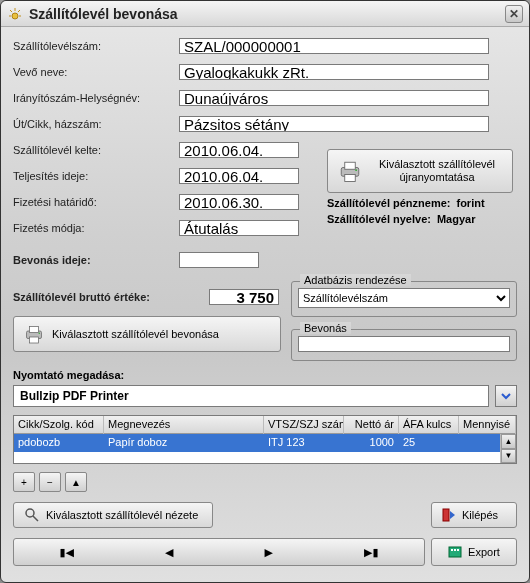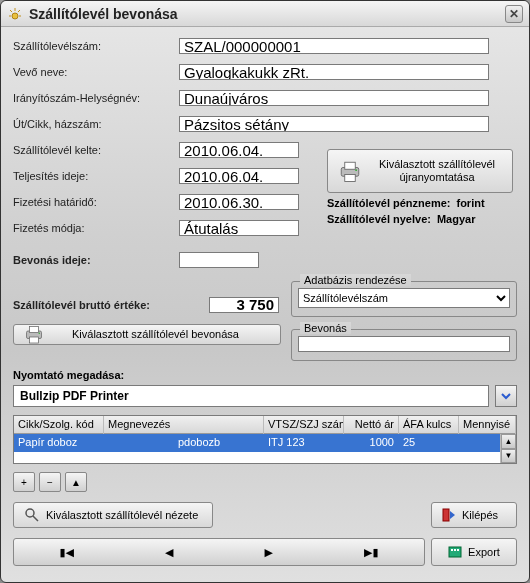--- a/index.html
+++ b/index.html
@@ -134,27 +134,27 @@
     height: 20px;
     border: 1px solid #7a7a7a;
     background: #fff;
     font-family: Tahoma, Arial, sans-serif;
     font-size: 11px;
   }
   .mid-row { display: flex; gap: 10px; align-items: center; }
   .mid-left { flex: 0 0 268px; display: flex; flex-direction: column; gap: 8px; }
   .mid-right { flex: 1; display: flex; flex-direction: column; gap: 8px; }
   .wide-btn {
-    height: 21px;
+    height: 36px;
     background: linear-gradient(180deg, #f5f5f5 0%, #d8d8d8 100%);
     border: 1px solid #888;
     border-radius: 3px;
     display: flex;
     align-items: center;
-    gap: 26px;
+    gap: 6px;
     padding: 0 8px;
     cursor: pointer;
   }
   .printer-row { display: flex; align-items: center; gap: 6px; }
   .printer-caption { font-weight: bold; margin-top: 4px; }
   .printer-display {
     background: #fff;
     border: 1px solid #7a7a7a;
     height: 22px;
     display: flex;
@@ -419,22 +419,22 @@
       <div class="table-head">
         <div class="th c1">Cikk/Szolg. kód</div>
         <div class="th c2">Megnevezés</div>
         <div class="th c3">VTSZ/SZJ szám</div>
         <div class="th c4">Nettó ár</div>
         <div class="th c5">ÁFA kulcs</div>
         <div class="th c6">Mennyisé</div>
       </div>
       <div class="table-body">
         <div class="table-row sel">
+          <div class="td c1">pdobozb</div>
           <div class="td c2">Papír doboz</div>
-          <div class="td c1">pdobozb</div>
           <div class="td c3">ITJ 123</div>
           <div class="td c4">1000</div>
           <div class="td c5">25</div>
           <div class="td c6"></div>
         </div>
       </div>
       <div class="vscroll">
         <div class="sbtn">▲</div>
         <div class="sbtn">▼</div>
       </div>

